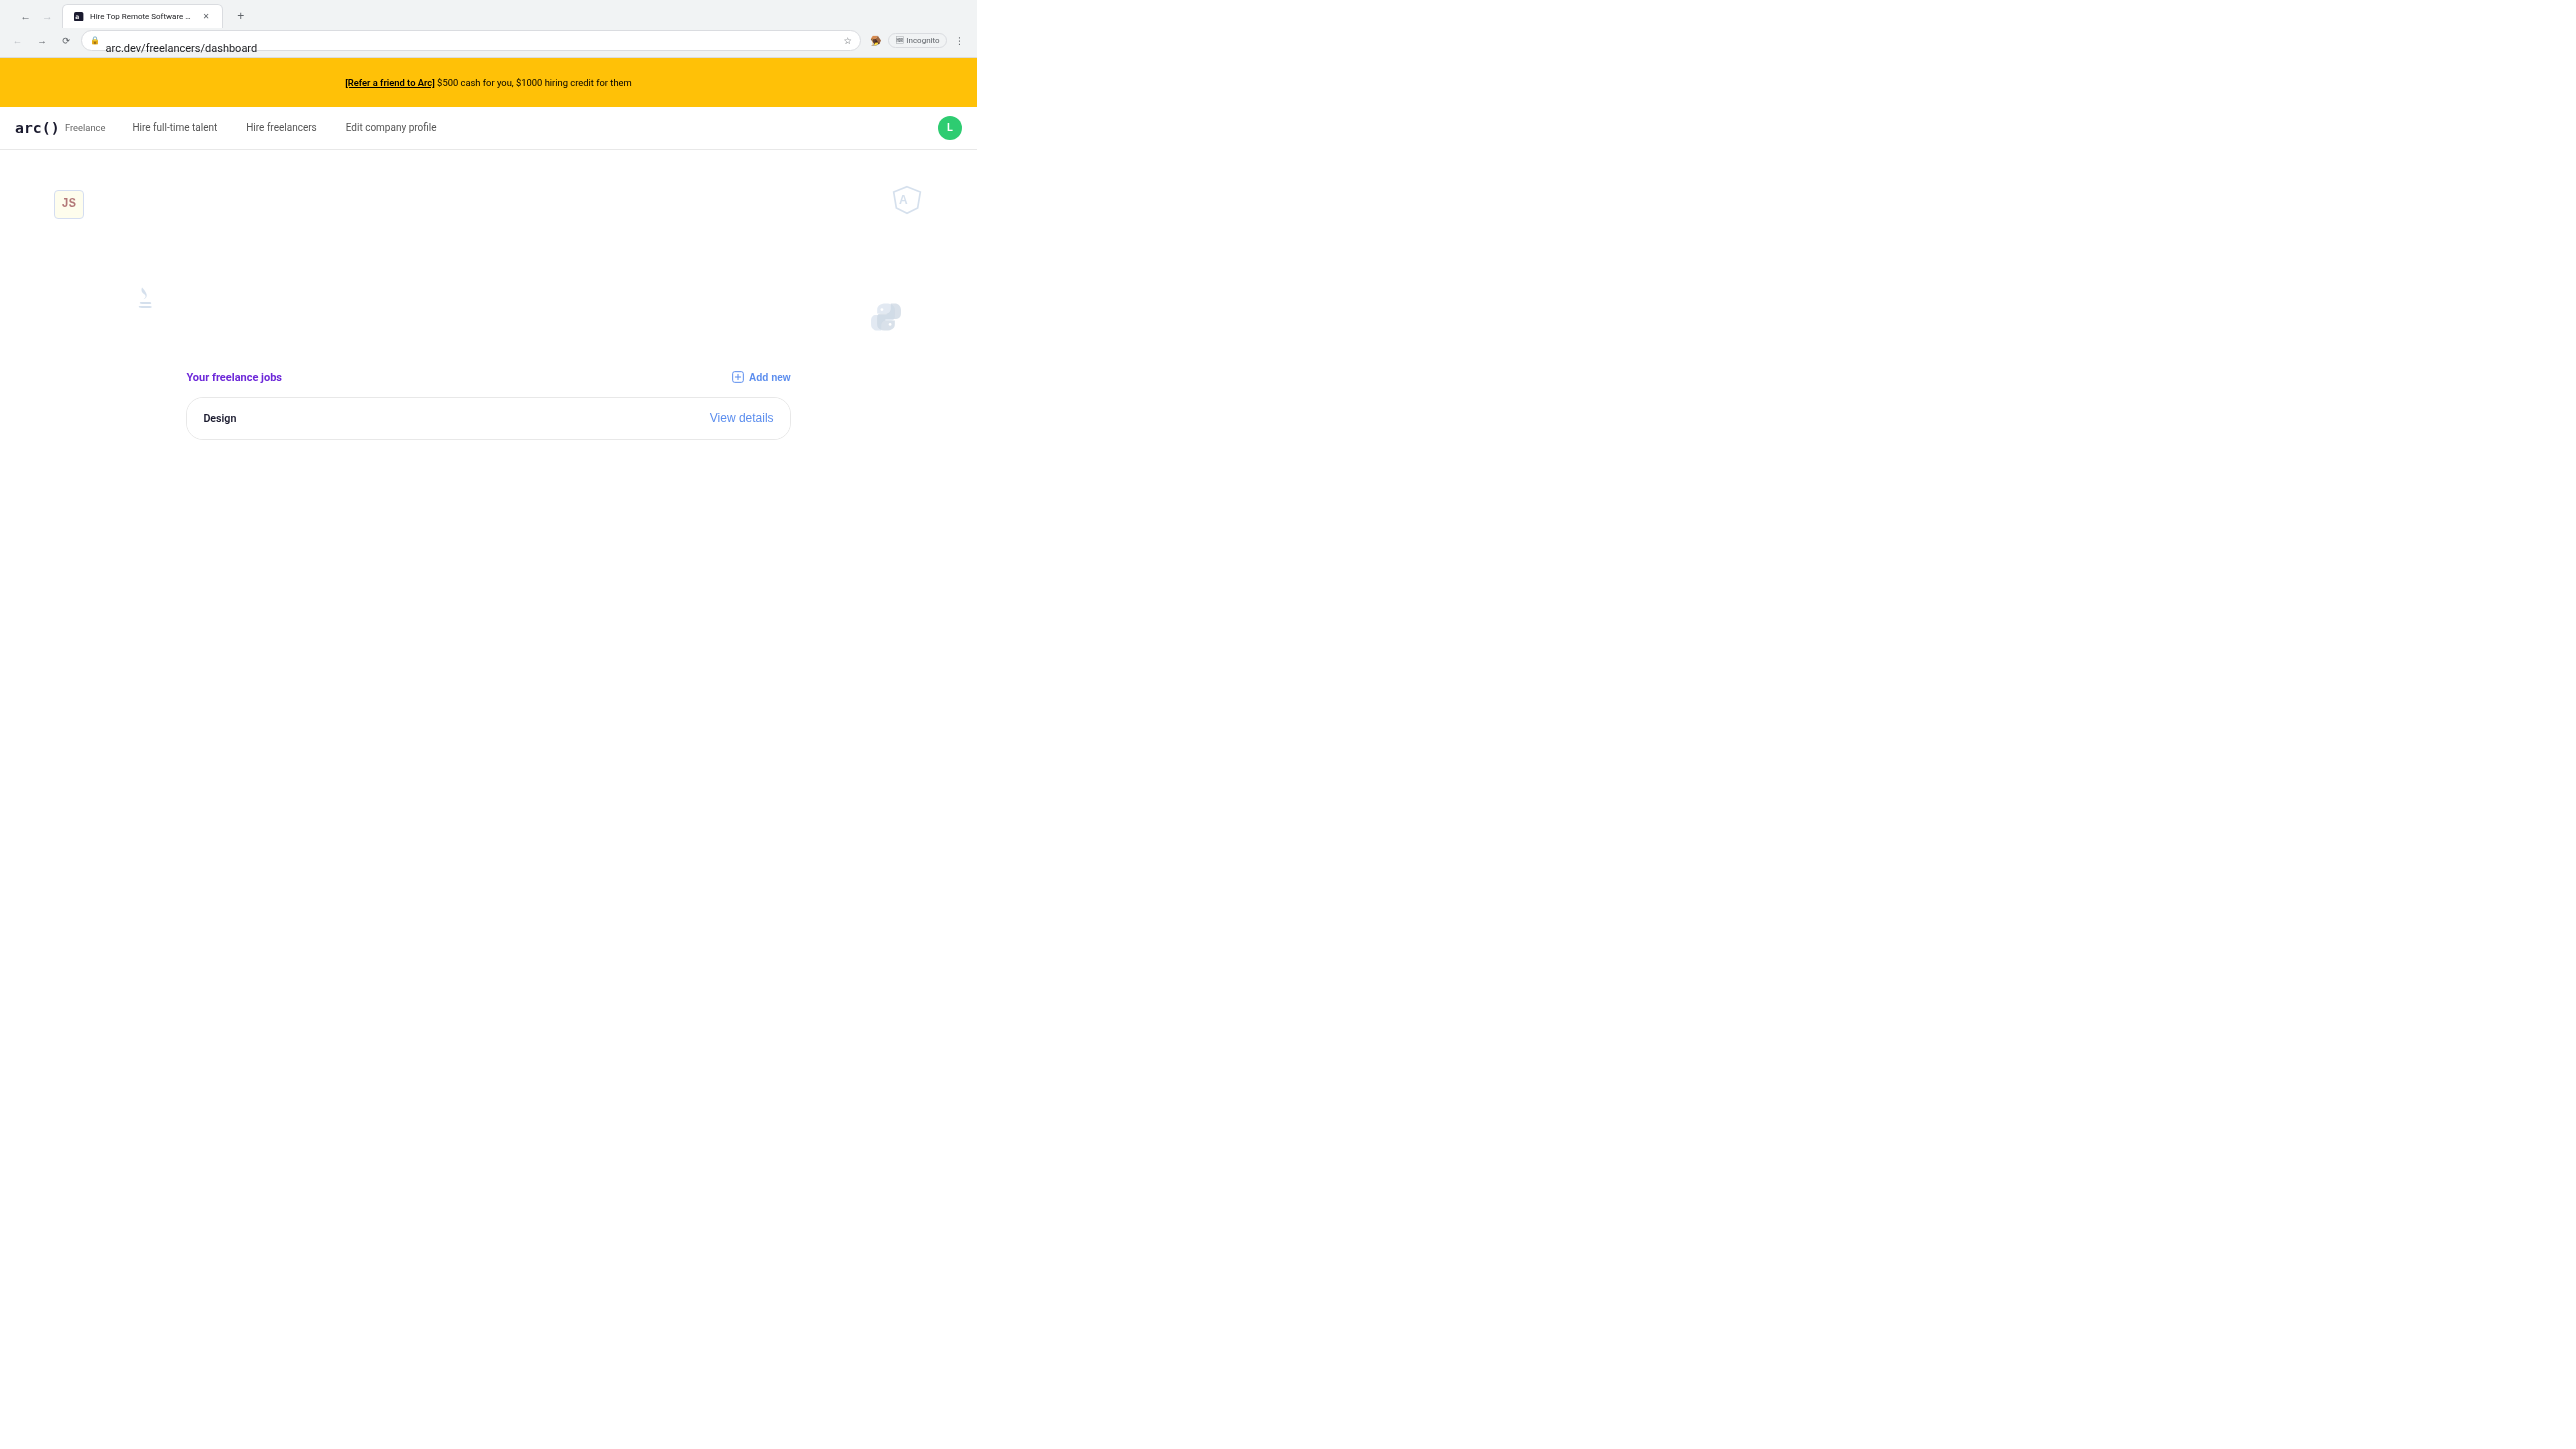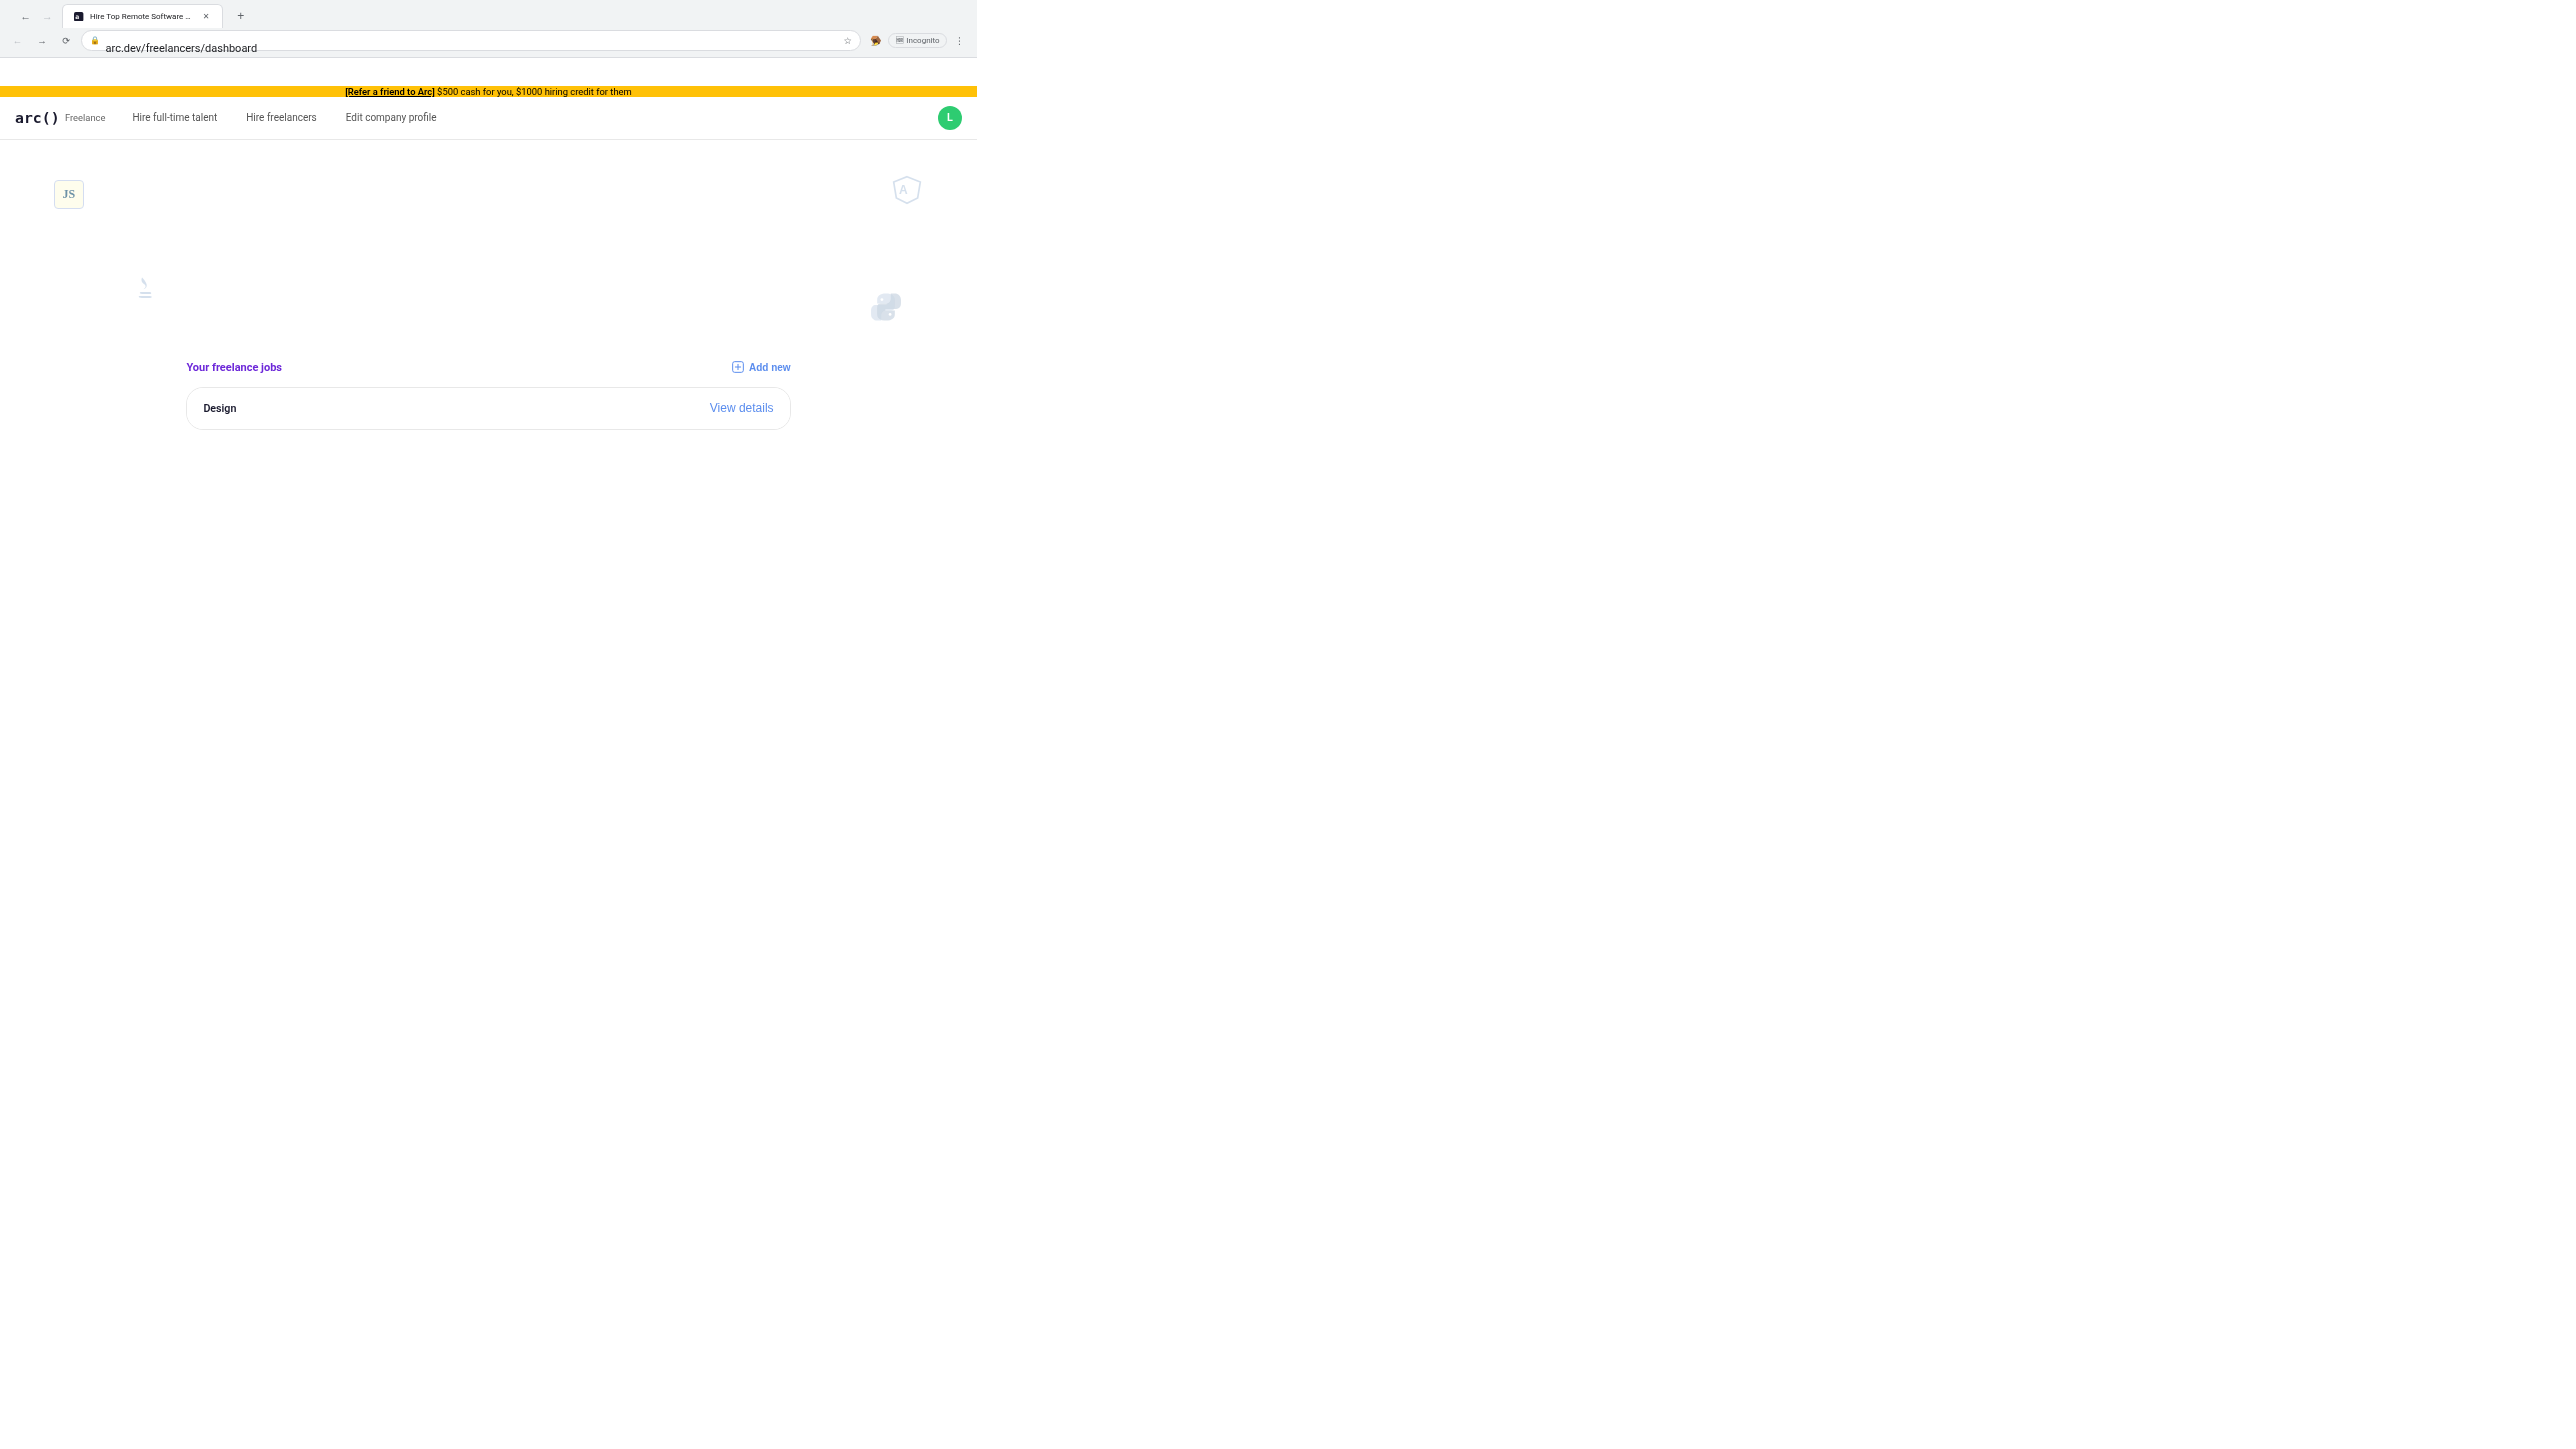--- a/index.html
+++ b/index.html
@@ -156,24 +156,23 @@
       padding: 1.3px 6.7px;
       font-size: 8px;
       color: #5f6368;
       cursor: pointer;
     }
 
     
     .banner {
       background: #FFC107;
       text-align: center;
-      padding: 0;
+      padding: 19px;
       font-size: 9.4px;
       color: #000;
-      margin-top: 28px;
     }
     .banner a {
       text-decoration: underline;
       color: #000;
       font-weight: 600;
     }
 
     
     .nav {
       display: flex;
@@ -259,22 +258,22 @@
       width: 29.5px;
       height: 29.5px;
       background: #f7df1e22;
       border: 1.3px solid #b8c8e8;
       border-radius: 4px;
       display: flex;
       align-items: center;
       justify-content: center;
       font-size: 12px;
       font-weight: 800;
-      color: #0c4a6e;
-      font-family: Liberation Serif, serif;
+      color: #7f1d1d;
+      font-family: Liberation Mono, monospace;
       opacity: 0.6;
     }
     .angular-badge {
       position: absolute;
       top: 34px;
       right: 54px;
       width: 32px;
       height: 32px;
       display: flex;
       align-items: center;

